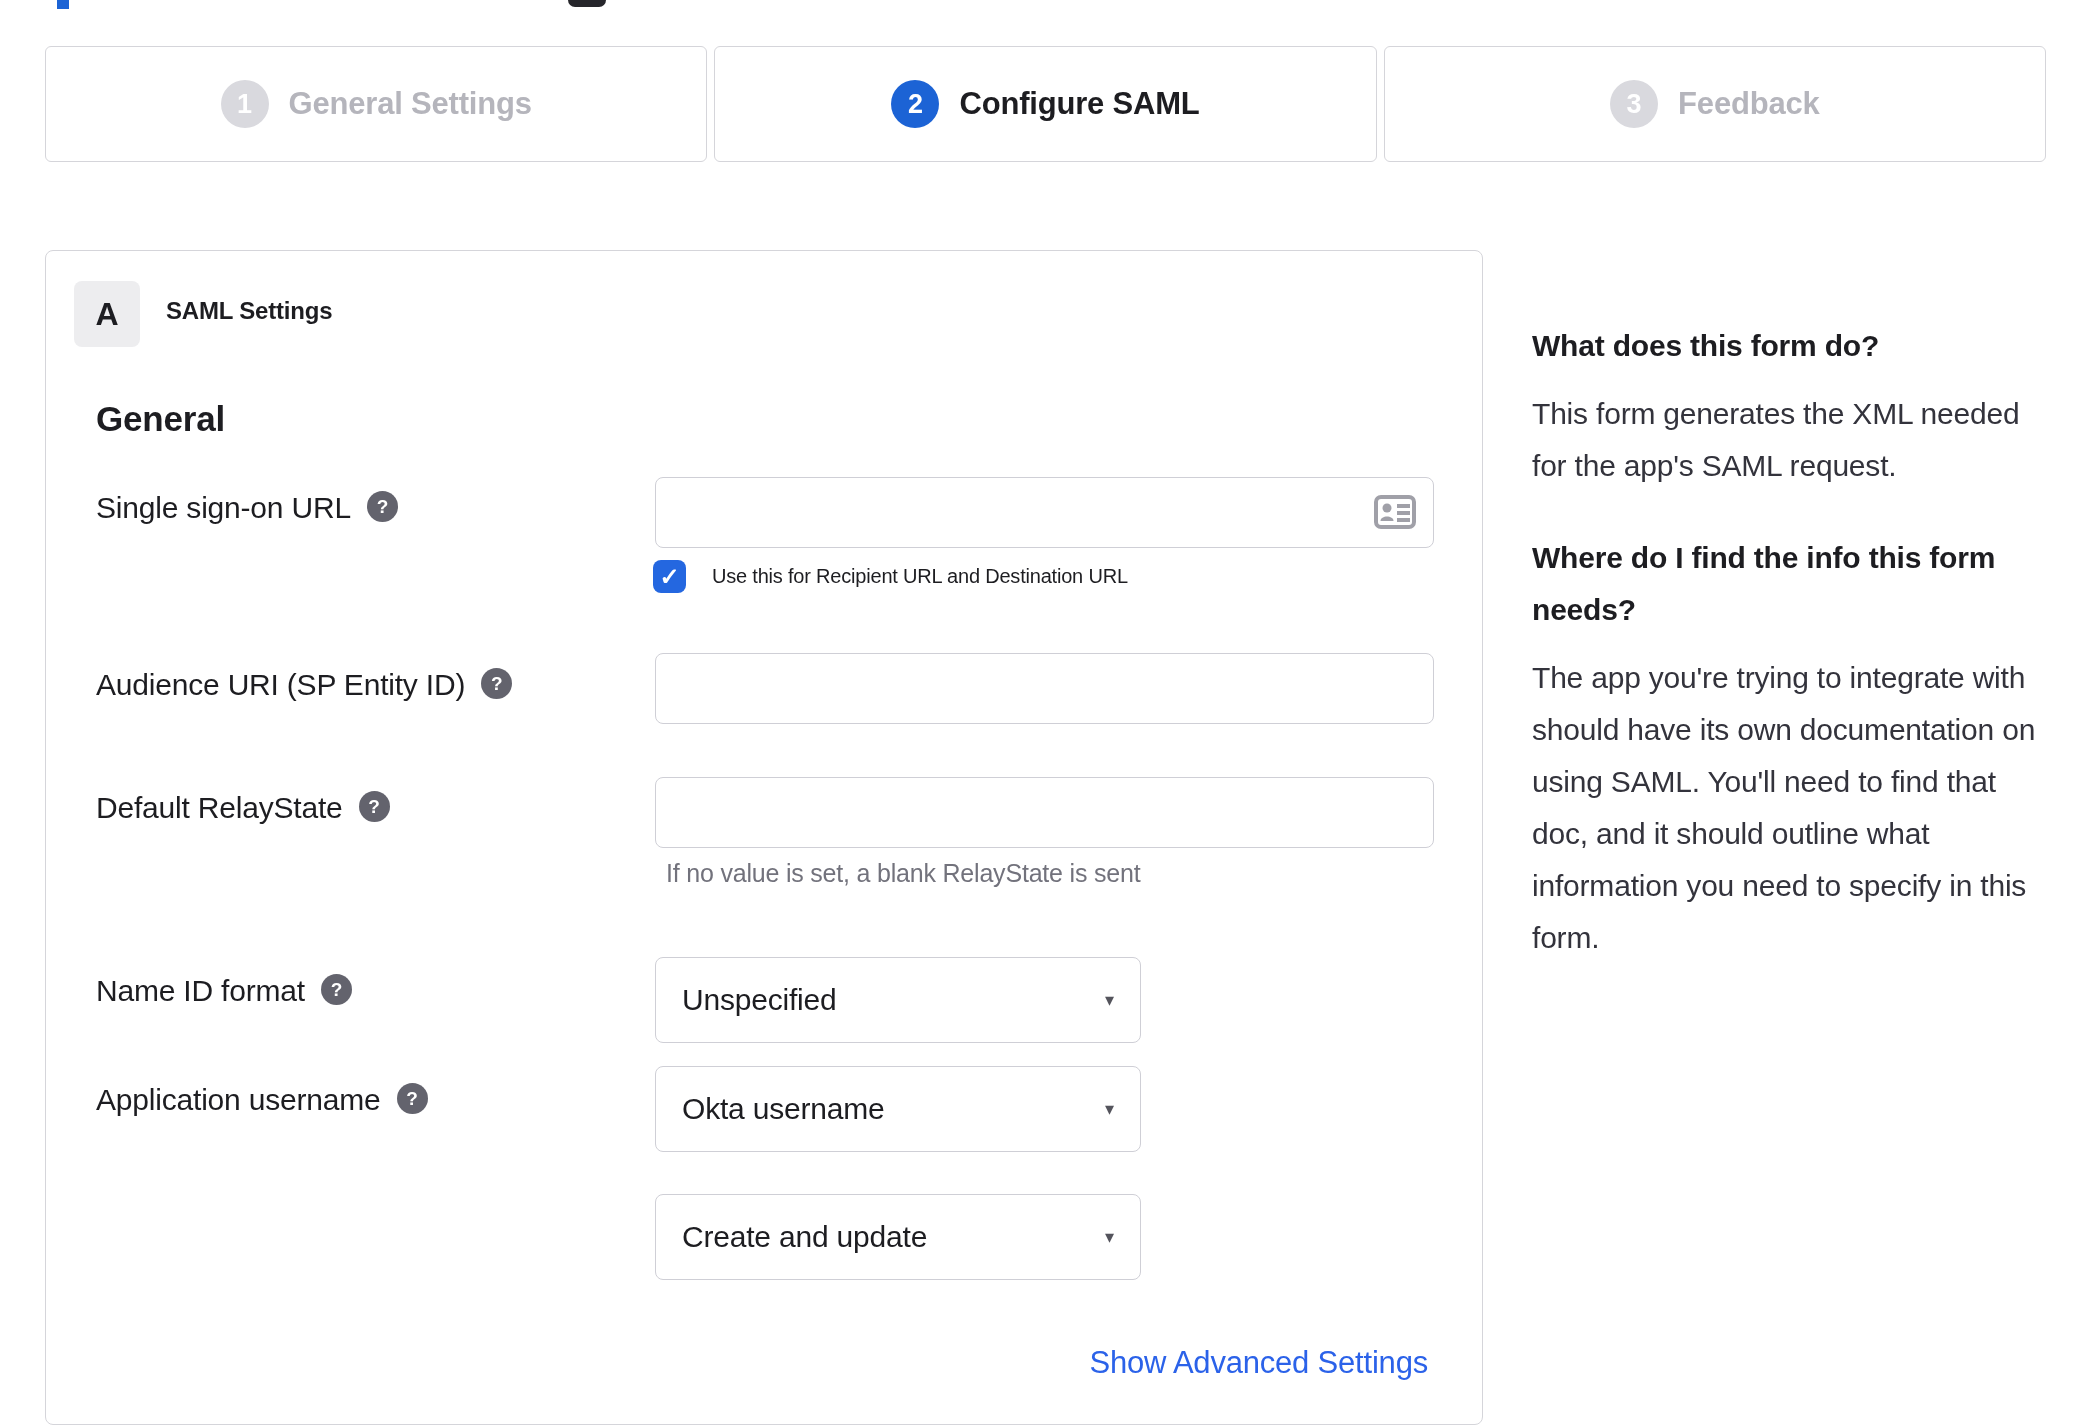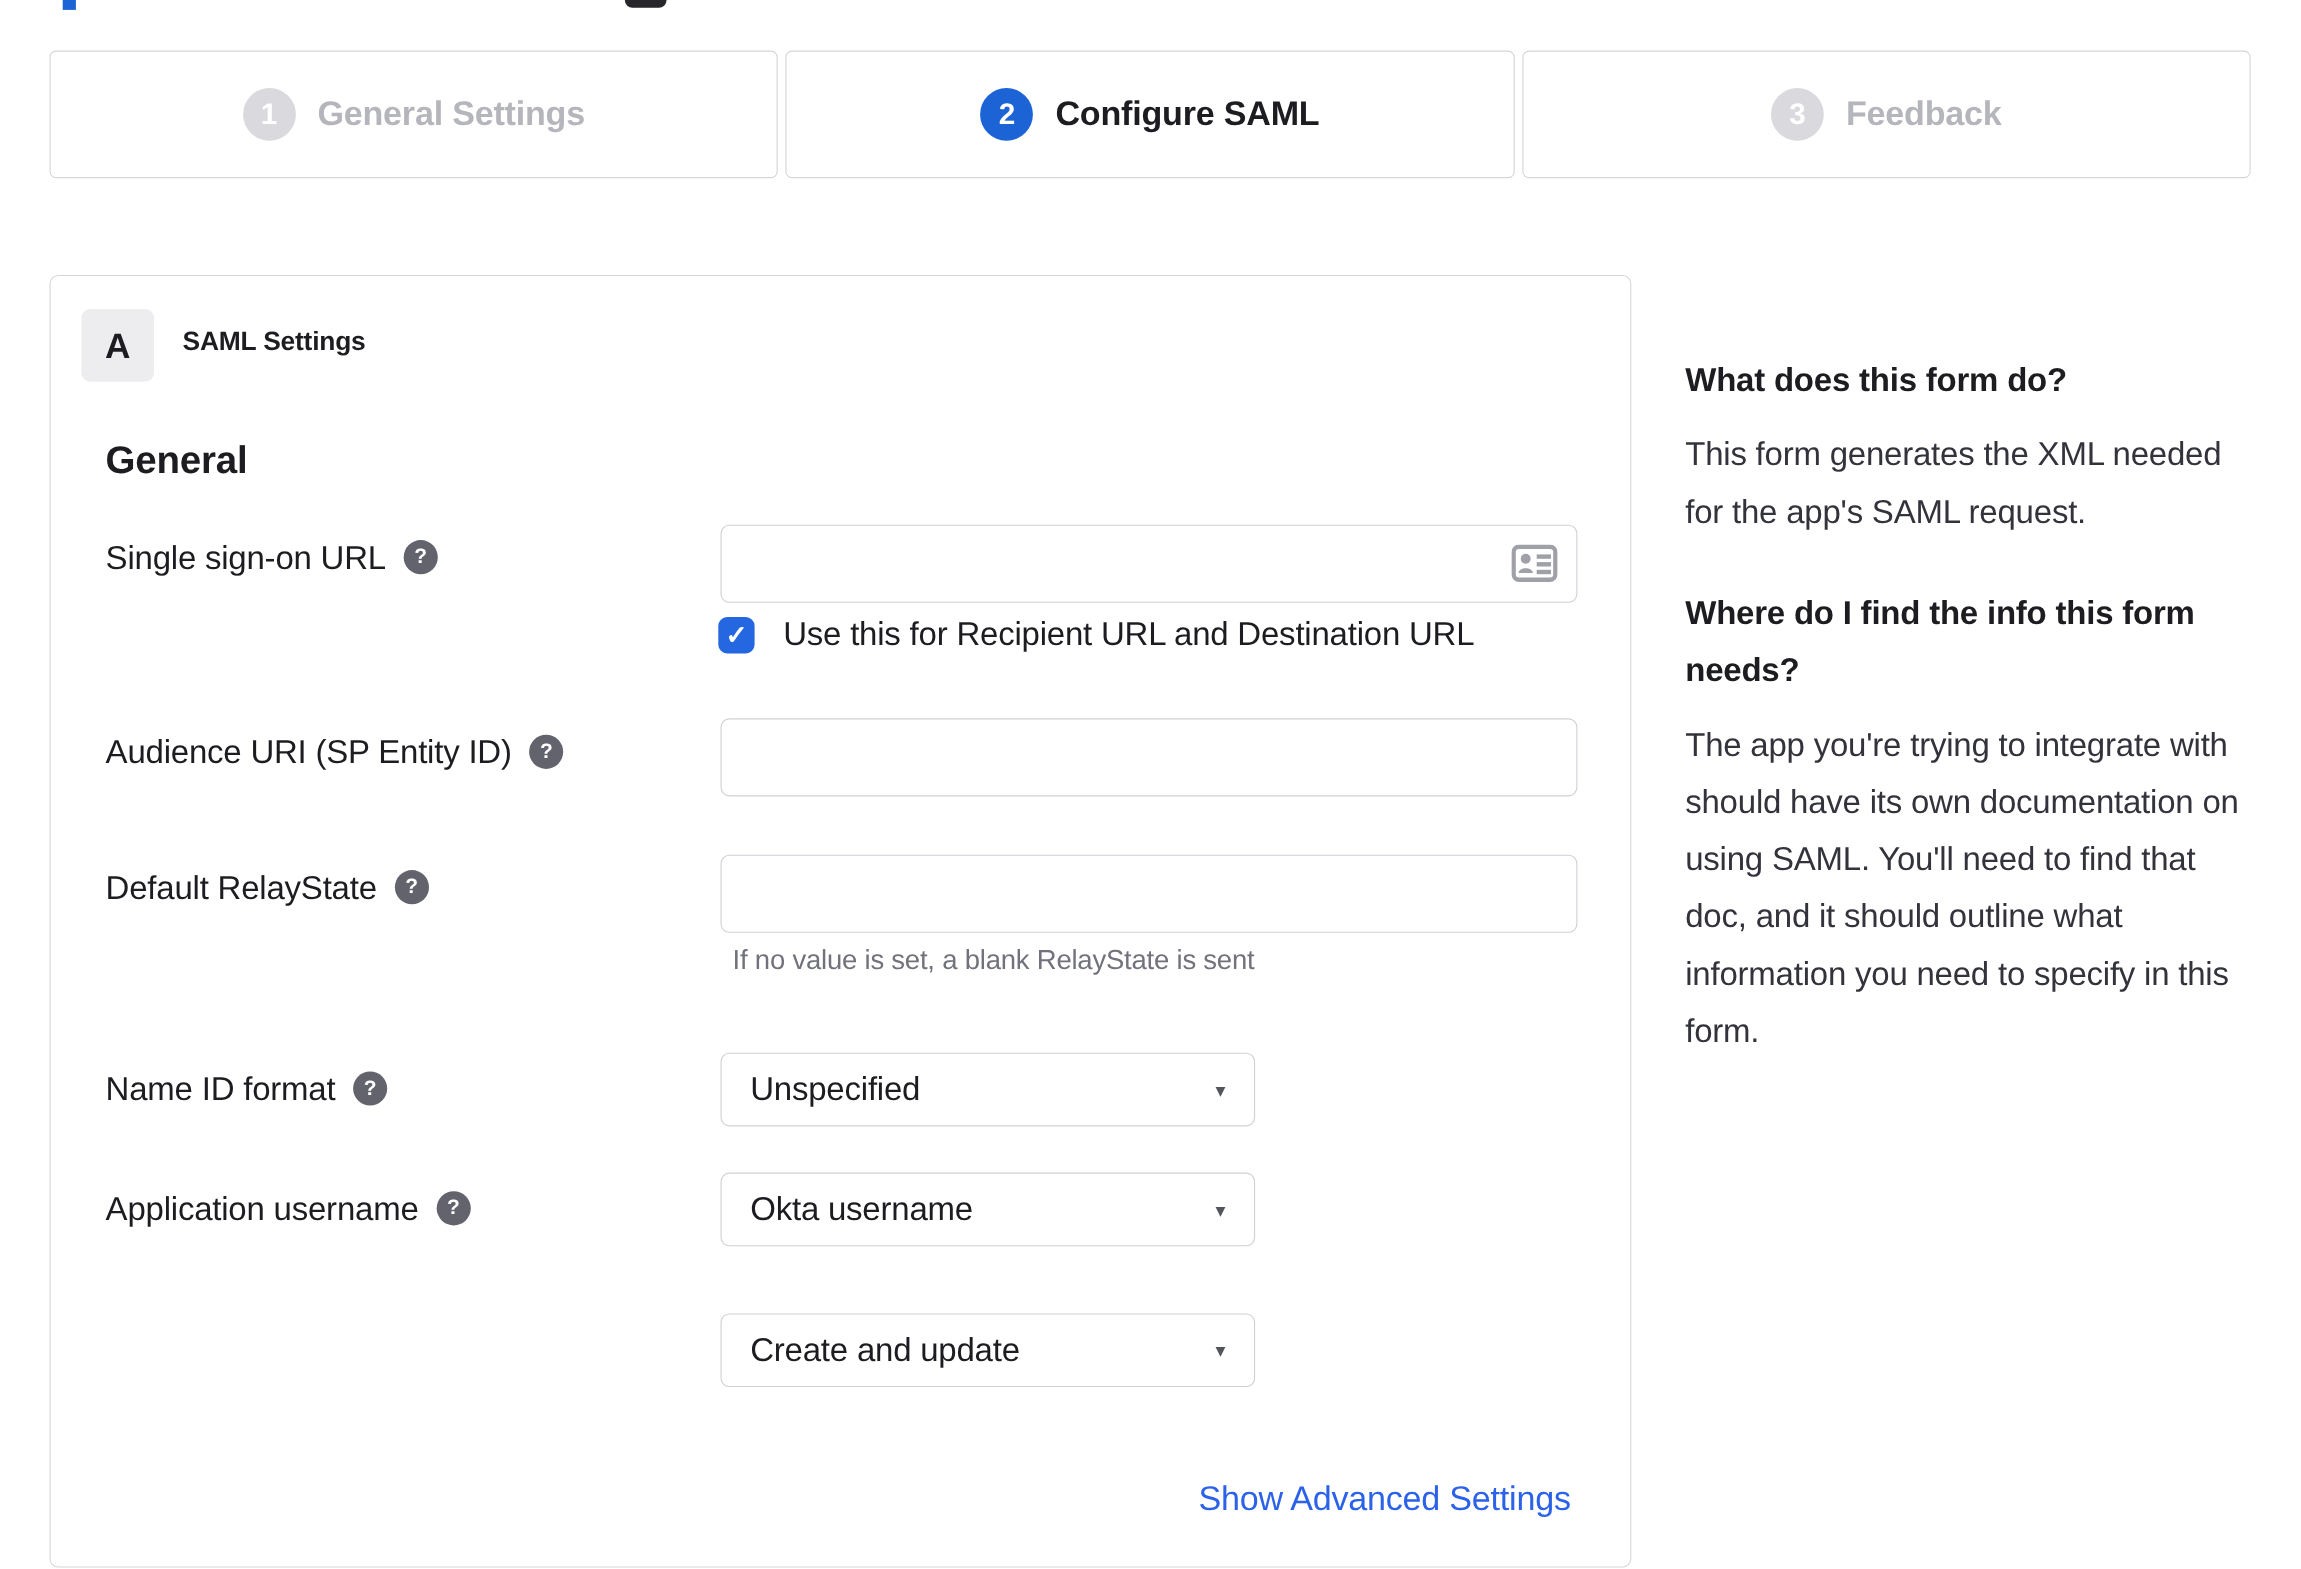--- a/index.html
+++ b/index.html
@@ -65,26 +65,26 @@
   .input-wrap { position: absolute; left: 609px; width: 779px; height: 71px; }
   .input-wrap .text-input { left: 0; top: 0; width: 100%; height: 100%; position: absolute; }
   .card-icon { position: absolute; right: 18px; top: 18px; width: 42px; height: 34px; }
 
   .checkbox-row { position: absolute; left: 607px; top: 309px; display: flex; align-items: center; gap: 26px; }
   .checkbox {
     width: 33px; height: 33px; border-radius: 8px; background: #2467e0;
     display: flex; align-items: center; justify-content: center;
     color: #ffffff; font-size: 24px; font-weight: bold;
   }
-  .checkbox-label { font-size: 30px; color: #1d1d21; letter-spacing: -0.2px; }
+  .checkbox-label { font-size: 20px; color: #1d1d21; letter-spacing: -0.2px; }
 
   .helper-text { position: absolute; left: 620px; top: 608px; font-size: 25px; color: #72727c; letter-spacing: -0.2px; }
 
   .select {
-    position: absolute; left: 609px; width: 486px; height: 67px;
+    position: absolute; left: 609px; width: 486px; height: 86px;
     border: 1.5px solid #cfcfd6; border-radius: 8px; background: #ffffff;
     display: flex; align-items: center; justify-content: space-between;
     padding: 0 26px 0 26px; cursor: pointer;
   }
   .select-value { font-size: 30px; color: #1d1d21; letter-spacing: -0.2px; }
   .select-arrow { font-size: 18px; color: #54545c; }
 
   .advanced-link {
     position: absolute; right: 54px; top: 1094px;
     font-size: 31px; font-weight: 500; color: #2b62e9; text-decoration: none; letter-spacing: -0.2px;

